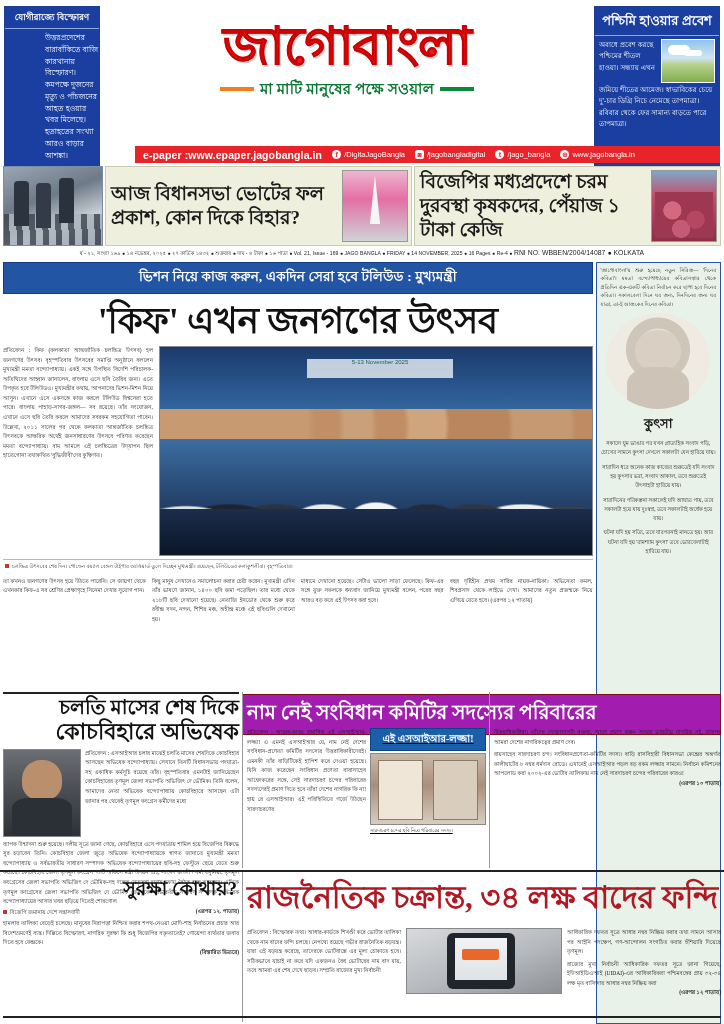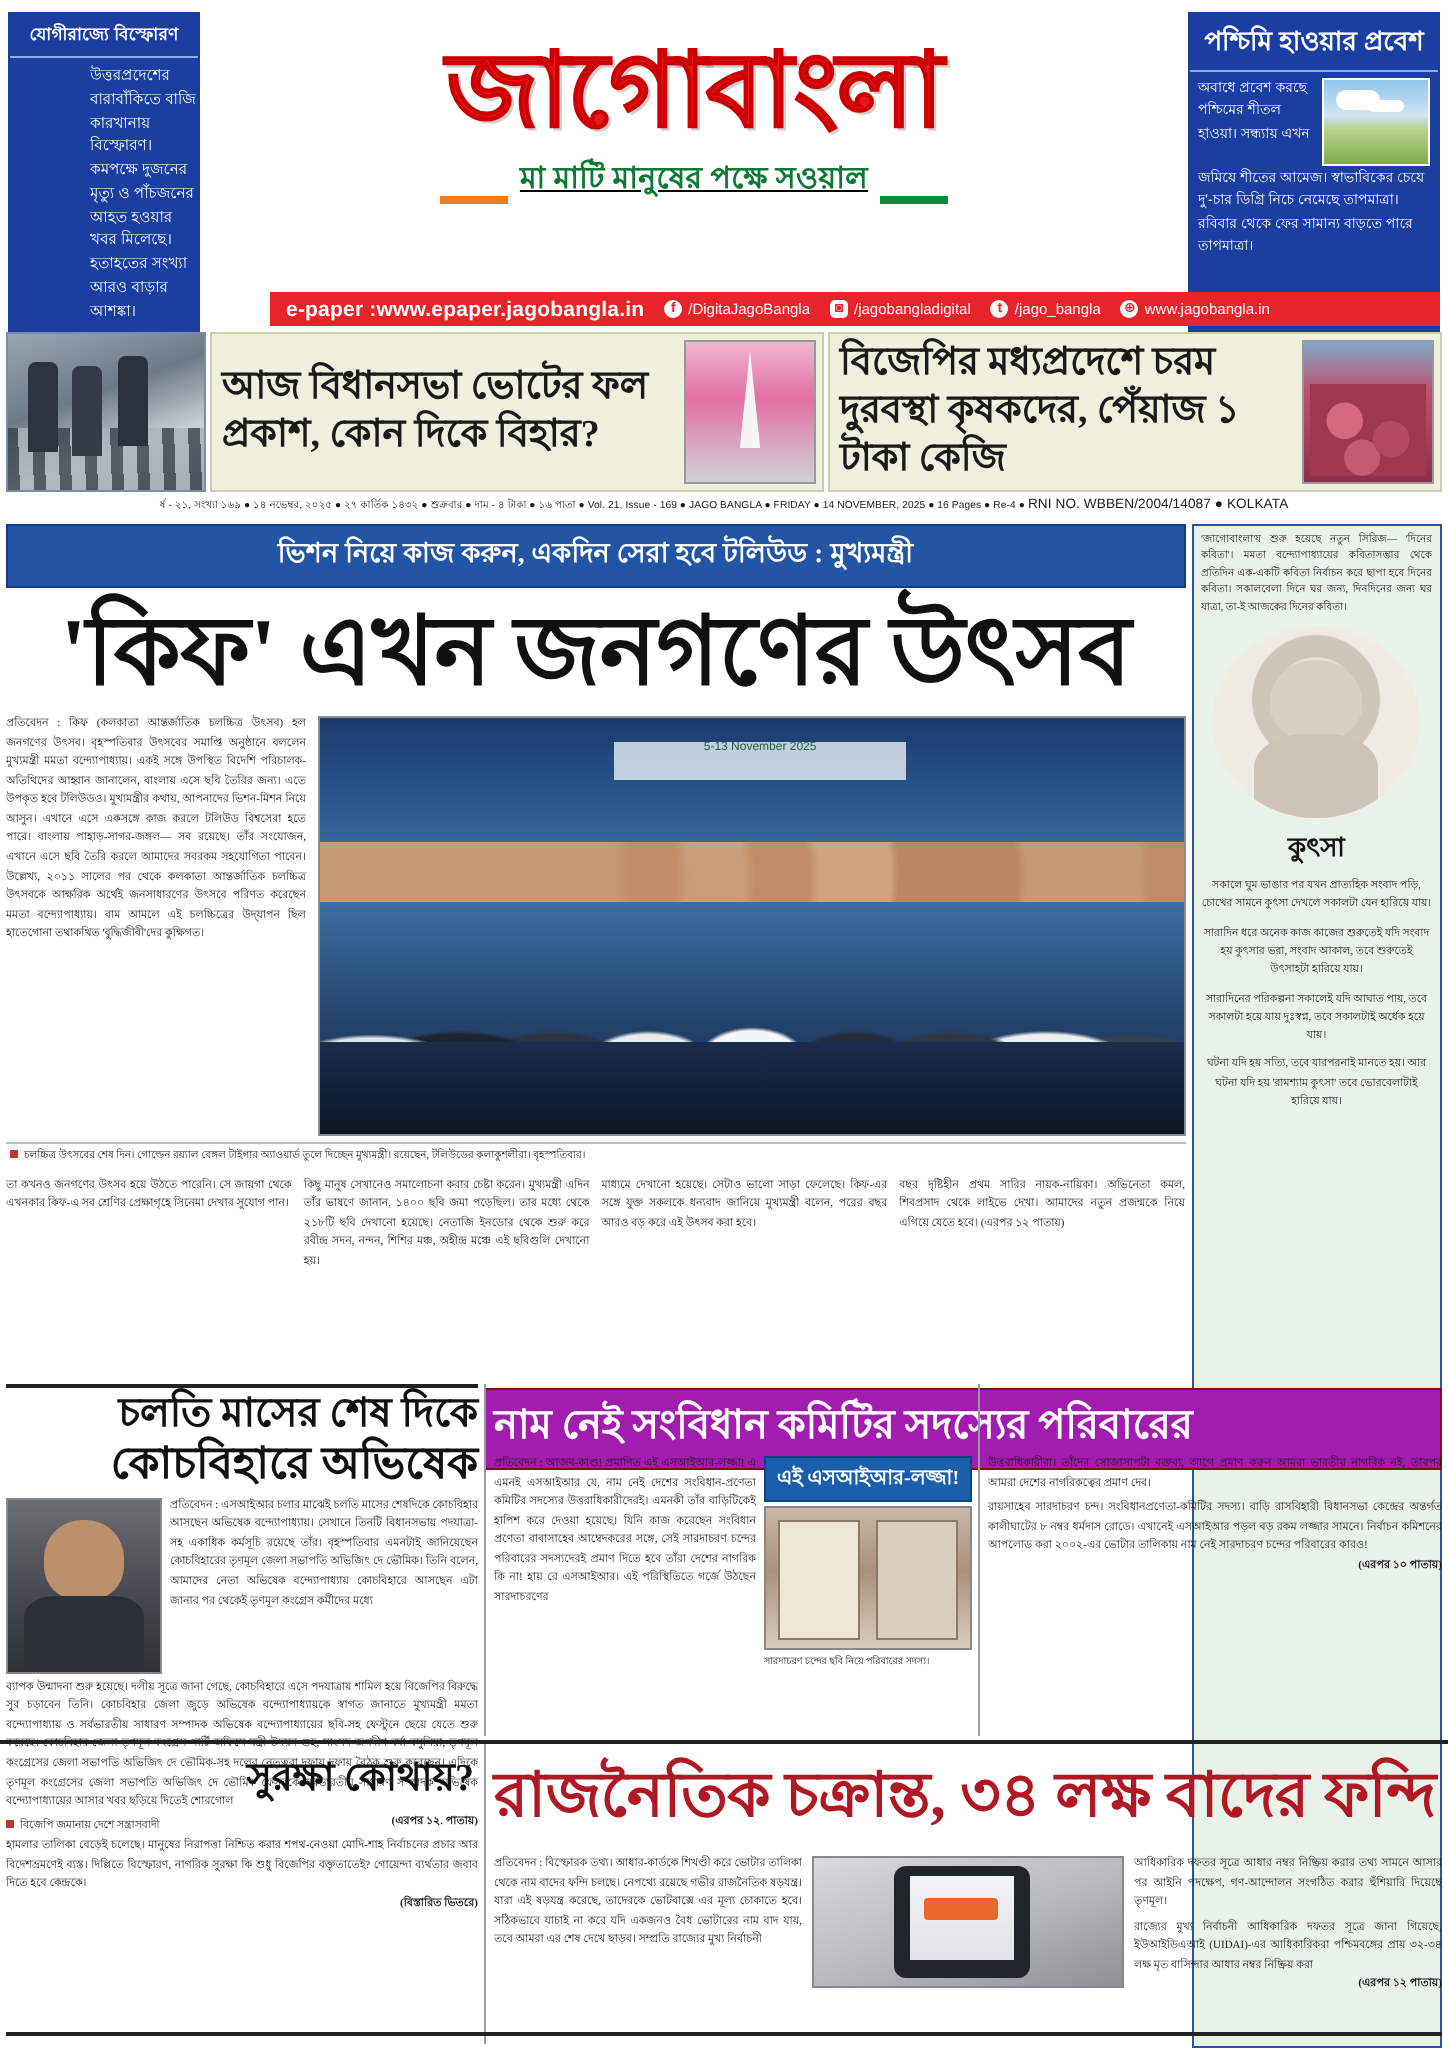--- a/index.html
+++ b/index.html
@@ -28,21 +28,21 @@
       background:#2e3a4a;border-radius:3px 3px 0 0;}
   .leftbox .lb-photo::after{content:"";position:absolute;left:30%;top:30%;width:55%;height:55%;
       background:repeating-linear-gradient(95deg,#4a5560 0 4px,#8d98a3 4px 9px);opacity:.75;}
 
   
   .masthead { flex:1; display:flex; flex-direction:column; align-items:center; }
   .mast-logo { font-family:"Liberation Serif", serif; font-weight:bold; color:#e8171f;
       font-size:52px; line-height:.98; letter-spacing:-1px;
       text-shadow: 1.5px 1.5px 0 rgba(0,0,0,.18);
       -webkit-text-stroke:.6px #c00; padding-top:16px; }
-  .mast-sub { display:flex; align-items:flex-end; gap:6px; margin-top:4px;text-decoration:underline; }
+  .mast-sub { display:flex; align-items:center; gap:6px; margin-top:4px; }
   .mast-sub .bar-o { width:34px; height:4px; background:#f47c20; }
   .mast-sub .bar-g { width:34px; height:4px; background:#0b8a3c; }
   .mast-sub .slogan { font-family:"Liberation Serif", serif; color:#0b7a34; font-weight:bold;
       font-size:15px; letter-spacing:.2px; }
 
   
   .rightbox { width:126px; border:1px solid #1c3f94; background:#1b3fa0; color:#fff; }
   .rightbox .rb-title { font-weight:bold; font-size:13px; text-align:center; padding:4px 2px 3px;
       border-bottom:1px solid #8fa8dd; }
   .rightbox .rb-inner { display:flex; padding:3px 4px 0; gap:3px; }
@@ -97,21 +97,21 @@
   
   .main { position:absolute; left:0; top:262px; width:724px; height:762px;
       display:flex; padding:0 3px; gap:3px; }
   .maincol { width:592px; }
   .sidecol { width:126px; border:1px solid #2a52a5; background:#e9f2e9; }
 
   
   .kicker { background:#2255a4; color:#fff; font-family:"Liberation Serif",serif; font-weight:bold;
       font-size:13.5px; text-align:center; padding:3px 2px 4px; letter-spacing:.1px;
       border:1px solid #123d84; }
-  .bighead { font-family:"Liberation Serif",serif; font-weight:bold; font-size:48px;
+  .bighead { font-family:"Liberation Serif",serif; font-weight:bold; font-size:36px;
       text-align:center; color:#111; padding:9px 0 7px; letter-spacing:-.3px; line-height:1; }
 
   .storyrow { display:flex; gap:6px; }
   .col-narrow { width:150px; }
   .bodytext { font-size:5.5px; line-height:1.74; text-align:justify; color:#1b1b1b;
       font-family:"Liberation Serif", serif; }
 
   .heroimg { flex:1; height:210px; border:1px solid #8a8a8a; position:relative; overflow:hidden;
       background: linear-gradient(180deg,#1b3a6b 0%, #2b5a92 22%, #3f74a8 40%, #25456f 72%, #10243f 100%); }
   .heroimg .banner { position:absolute; left:34%; top:6%; width:34%; height:9%;
@@ -182,21 +182,21 @@
       background:#b98f6c;border-radius:48% 48% 42% 42%;}
   .t2-left .portrait::after{content:"";position:absolute;left:10%;top:56%;width:80%;height:46%;
       background:#2b3036;border-radius:26% 26% 0 0;}
 
   .t2-mid { width:244px; border-left:1px solid #999; padding-left:4px; }
   .t2-redhead { background:#a21caf; color:#fff; font-family:"Liberation Serif",serif;
       font-weight:bold; font-size:20px; padding:2px 4px 4px; white-space:nowrap;
       position:absolute; left:242px; top:694px; width:479px; border:1px solid #7d0f17; }
   .t2-mid .cols { display:flex; gap:4px; margin-top:36px; }
   .t2-mid .ctext { flex:1; }
-  .t2-photo { width:104px; flex:none; }
+  .t2-photo { width:116px; flex:none;text-decoration:underline; }
   .t2-photo .plate { background:#1b5faa; color:#fff; text-align:center; font-weight:bold;
       font-size:10px; padding:2px; font-family:"Liberation Serif",serif; border:1px solid #0d4584; }
   .t2-photo .pic { height:72px; border:1px solid #888; margin-top:2px; overflow:hidden;
       background:linear-gradient(180deg,#c8b9a8 0%,#a9907c 45%,#d8cdbf 100%); position:relative; }
   .t2-photo .pic::before{content:"";position:absolute;left:6%;top:8%;width:38%;height:84%;
       background:#efe6d8;border:1px solid #8a7a68;}
   .t2-photo .pic::after{content:"";position:absolute;right:6%;top:8%;width:38%;height:84%;
       background:#d9cebd;border:1px solid #8a7a68;}
   .t2-photo .pcap { font-size:4.8px; color:#1b1b1b; padding-top:2px;
       font-family:"Liberation Serif",serif; }

